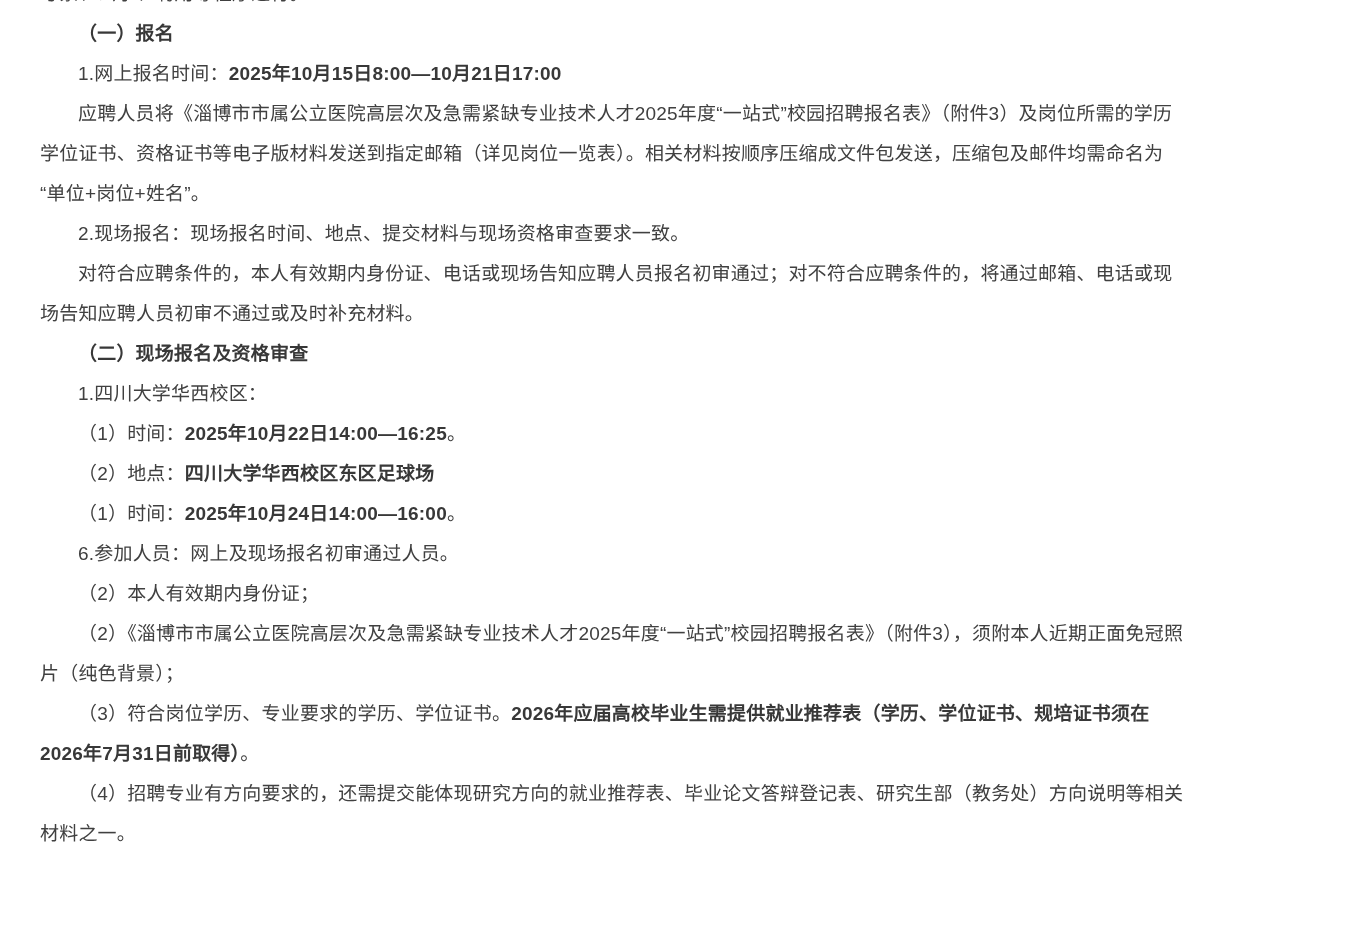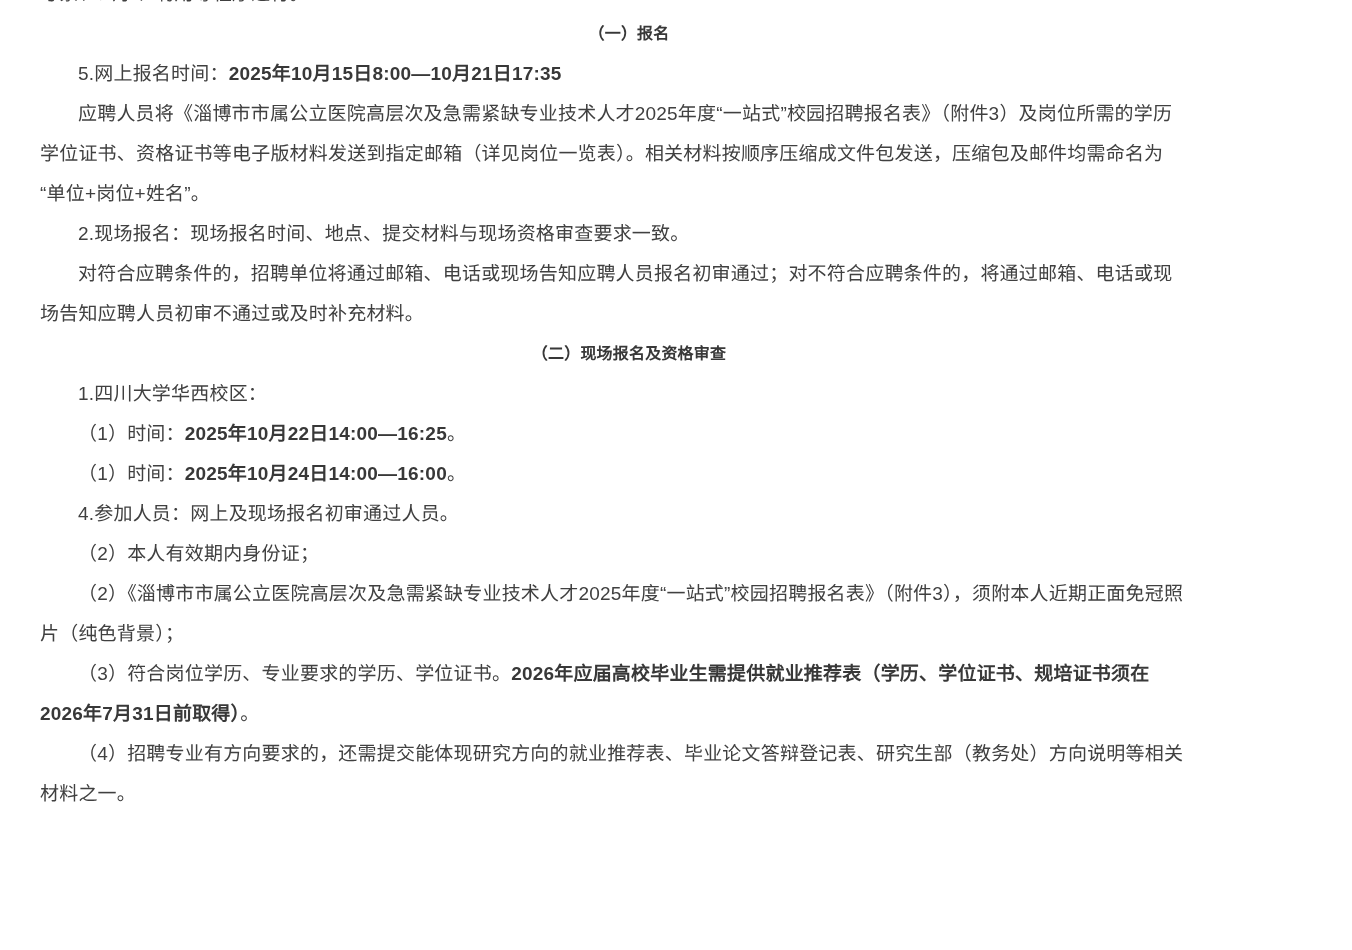--- a/index.html
+++ b/index.html
@@ -30,50 +30,50 @@
     line-height: 40px;
     color: #404040;
     text-indent: 2em;
     letter-spacing: 0.2px;
   }
   p.para.clipped {
     text-indent: 0;
   }
   h3.sec {
     margin: 0;
-    font-size: 16px;
+    font-size: 19px;
     line-height: 40px;
     font-weight: 700;
     color: #2f2f2f;
     text-indent: 2em;
     letter-spacing: 0.2px;
-    text-align: center;
   }
   strong {
     font-weight: 700;
     color: #383838;
   }
 </style>
 </head>
 <body>
 
 <main>
   <article class="doc">
     <div class="doc-inner" id="doc-body">
 
     <p class="para clipped">考察、公示、聘用等程序进行。</p>
         <h3 class="sec"><strong>（一）报名</strong></h3>
-        <p class="para"><span>5.网上报名时间：</span><strong>2025年10月15日8:00—10月21日17:35</strong></p>
+        <p class="para"><span>1.网上报名时间：</span><strong>2025年10月15日8:00—10月21日17:00</strong></p>
         <p class="para"><span>应聘人员将《淄博市市属公立医院高层次及急需紧缺专业技术人才2025年度“一站式”校园招聘报名表》（附件3）及岗位所需的学历学位证书、资格证书等电子版材料发送到指定邮箱（详见岗位一览表）。相关材料按顺序压缩成文件包发送，压缩包及邮件均需命名为“单位+岗位+姓名”。</span></p>
         <p class="para"><span>2.现场报名：现场报名时间、地点、提交材料与现场资格审查要求一致。</span></p>
-        <p class="para"><span>对符合应聘条件的，招聘单位将通过邮箱、电话或现场告知应聘人员报名初审通过；对不符合应聘条件的，将通过邮箱、电话或现场告知应聘人员初审不通过或及时补充材料。</span></p>
+        <p class="para"><span>对符合应聘条件的，本人有效期内身份证、电话或现场告知应聘人员报名初审通过；对不符合应聘条件的，将通过邮箱、电话或现场告知应聘人员初审不通过或及时补充材料。</span></p>
         <h3 class="sec"><strong>（二）现场报名及资格审查</strong></h3>
         <p class="para"><span>1.四川大学华西校区：</span></p>
         <p class="para"><span>（1）时间：</span><strong>2025年10月22日14:00—16:25</strong><span>。</span></p>
+        <p class="para"><span>（2）地点：</span><strong>四川大学华西校区东区足球场</strong></p>
         <p class="para"><span>（1）时间：</span><strong>2025年10月24日14:00—16:00</strong><span>。</span></p>
-        <p class="para"><span>4.参加人员：网上及现场报名初审通过人员。</span></p>
+        <p class="para"><span>6.参加人员：网上及现场报名初审通过人员。</span></p>
         <p class="para"><span>（2）本人有效期内身份证；</span></p>
         <p class="para"><span>（2）《淄博市市属公立医院高层次及急需紧缺专业技术人才2025年度“一站式”校园招聘报名表》（附件3），须附本人近期正面免冠照片（纯色背景）；</span></p>
         <p class="para"><span>（3）符合岗位学历、专业要求的学历、学位证书。</span><strong>2026年应届高校毕业生需提供就业推荐表（学历、学位证书、规培证书须在2026年7月31日前取得）</strong><span>。</span></p>
         <p class="para"><span>（4）招聘专业有方向要求的，还需提交能体现研究方向的就业推荐表、毕业论文答辩登记表、研究生部（教务处）方向说明等相关材料之一。</span></p>
       </div>
   </article>
 </main>
 
 </body></html>

